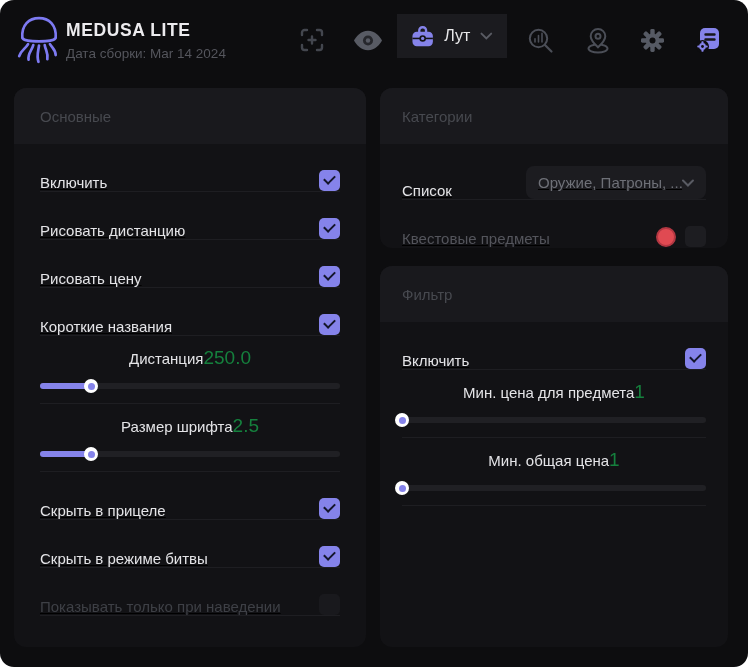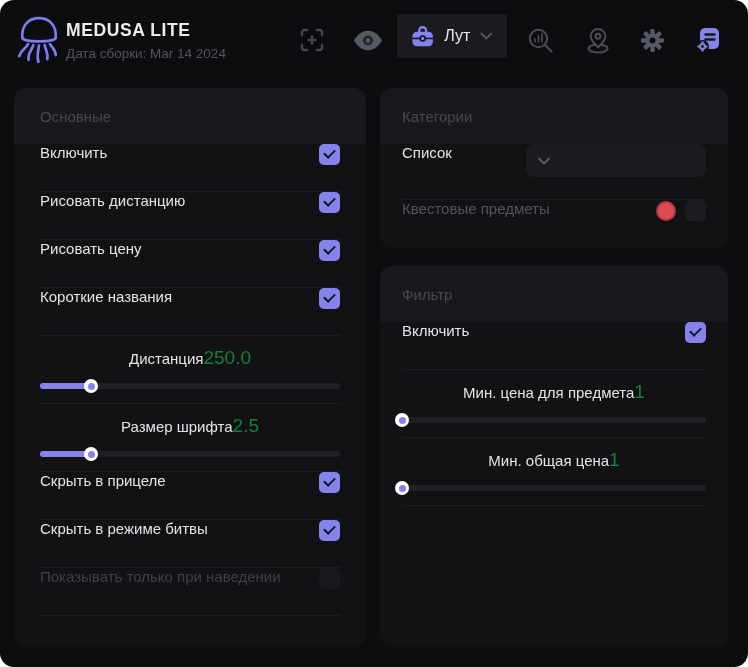--- a/index.html
+++ b/index.html
@@ -17,21 +17,21 @@
   .pill-label{color:#e8e8ea;font-size:16px;}
   
   .panel{position:absolute;background:#121215;border-radius:12px;overflow:hidden;}
   #panel-main{left:14px;top:88px;width:352px;height:559px;}
   #panel-categories{left:380px;top:88px;width:348px;height:160px;}
   #panel-filter{left:380px;top:266px;width:348px;height:381px;}
   .panel-header{height:56px;background:#19191d;display:flex;align-items:center;color:#47494f;font-size:15px;}
   .pad-l .panel-header,.pad-l .panel-body{padding-left:26px;padding-right:26px;}
   .pad-r .panel-header,.pad-r .panel-body{padding-left:22px;padding-right:22px;}
   .panel-body{padding-top:0;}
-  .row{display:flex;align-items:flex-start;justify-content:space-between;height:47px;border-bottom:1px solid #1e1e22;}
+  .row{display:flex;align-items:flex-end;justify-content:space-between;height:47px;border-bottom:1px solid #1e1e22;text-decoration:underline;}
   .row-label{font-size:15px;color:#e4e4e7;}
   .row-value{font-size:19px;color:#15803d;}
   .row.disabled .row-label{color:#3e4046;}
   .row.disabled .checkbox{background:#19191d;}
   .row.nodiv{border-bottom:none;}
   .row.tall{height:55px;}
   
   .checkbox{width:21px;height:21px;border-radius:5px;background:#1d1d21;position:relative;flex:0 0 auto;}
   .checkbox.checked{background:#8583ea;}
   .checkbox.checked::after{content:"";position:absolute;left:4.5px;top:4.5px;width:9px;height:5px;
@@ -217,20 +217,21 @@
       </div>
     </div>
   </div>
 
   <div class="panel pad-r" id="panel-categories">
     <div class="panel-header">Категории</div>
     <div class="panel-body">
       <div class="row tall">
         <span class="row-label">Список</span>
         <div class="select">
+          <span class="select-value">Оружие, Патроны, ...</span>
           <svg width="12" height="8" viewBox="0 0 12 8">
             <path d="M1 1.5l5 5 5-5" fill="none" stroke="#595b63" stroke-width="2" stroke-linecap="round"></path>
           </svg>
         </div>
       </div>
       <div class="row nodiv">
         <span class="row-label dim">Квестовые предметы</span>
         <div class="quest-controls">
           <span class="swatch"></span>
           <span class="checkbox"></span>

